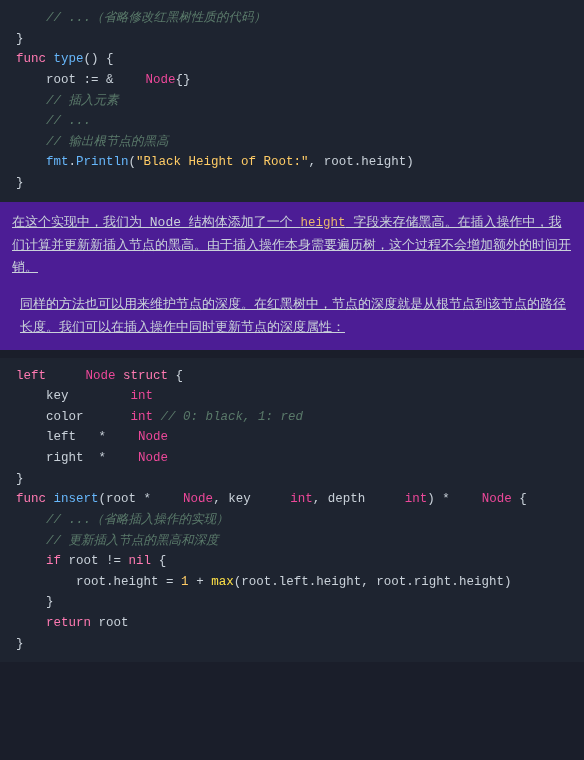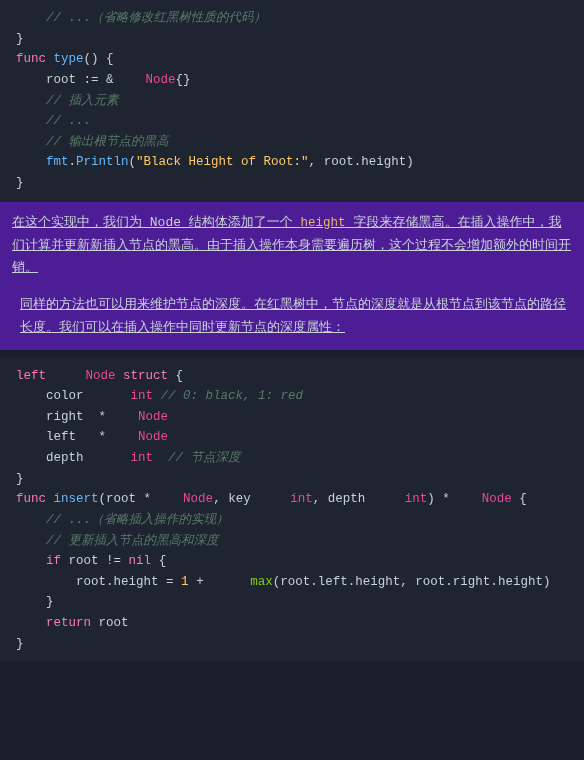--- a/index.html
+++ b/index.html
@@ -34,21 +34,21 @@
     
     .kw { color: #ff7ab2; } 
     .fn { color: #67b7fb; } 
     .type { color: #ec4899; padding-left: 32px; } 
     .str { color: #fc6; } 
     .cmt { color: #5a7a6a; font-style: italic; } 
     .var { color: #c9d1d9; } 
     .num { color: #fc6; }
     .op { color: #c9d1d9; }
     .field { color: #c9d1d9; }
-    .builtin { color: #84cc16; margin-left: 39px; }
+    .builtin { color: #fde047; }
 
     .code-line {
       display: block;
       white-space: pre;
     }
 
     .prose .inline-code {
       color: #e8b86d;
       font-family: 'Courier New', Courier, monospace;
       font-size: 12.5px;
@@ -75,24 +75,24 @@
 <div class="prose">
   <span>在这个实现中，我们为 Node 结构体添加了一个 <span class="inline-code">height</span> 字段来存储黑高。在插入操作中，我们计算并更新新插入节点的黑高。由于插入操作本身需要遍历树，这个过程不会增加额外的时间开销。</span>
 </div>
 
 <div class="prose" style="padding-top:4px;padding-left:20px;">
   <span>同样的方法也可以用来维护节点的深度。在红黑树中，节点的深度就是从根节点到该节点的路径长度。我们可以在插入操作中同时更新节点的深度属性：</span>
 </div>
 
 <div class="code-block" style="margin-top:8px;">
   <span class="code-line"><span class="kw">left</span> <span class="type">Node</span> <span class="kw">struct</span> <span class="op">{</span></span>
+  <span class="code-line">    <span class="field">key</span>    <span class="type">int</span></span>
   <span class="code-line">    <span class="field">color</span>  <span class="type">int</span> <span class="cmt">// 0: black, 1: red</span></span>
+  <span class="code-line">    <span class="field">left</span>   <span class="op">*</span><span class="type">Node</span></span>
   <span class="code-line">    <span class="field">right</span>  <span class="op">*</span><span class="type">Node</span></span>
-  <span class="code-line">    <span class="field">left</span>   <span class="op">*</span><span class="type">Node</span></span>
-  <span class="code-line">    <span class="field">depth</span>  <span class="type">int</span>  <span class="cmt">// 节点深度</span></span>
   <span class="code-line"><span class="op">}</span></span>
   <span class="code-line"></span>
   <span class="code-line"><span class="kw">func</span> <span class="fn">insert</span><span class="op">(</span><span class="var">root</span> <span class="op">*</span><span class="type">Node</span><span class="op">,</span> <span class="var">key</span> <span class="type">int</span><span class="op">,</span> <span class="var">depth</span> <span class="type">int</span><span class="op">)</span> <span class="op">*</span><span class="type">Node</span> <span class="op">{</span></span>
   <span class="code-line"><span class="cmt">    // ...（省略插入操作的实现）</span></span>
   <span class="code-line"></span>
   <span class="code-line"><span class="cmt">    // 更新插入节点的黑高和深度</span></span>
   <span class="code-line">    <span class="kw">if</span> <span class="var">root</span> <span class="op">!=</span> <span class="kw">nil</span> <span class="op">{</span></span>
   <span class="code-line">        <span class="var">root</span><span class="op">.</span><span class="field">height</span> <span class="op">=</span> <span class="num">1</span> <span class="op">+</span> <span class="builtin">max</span><span class="op">(</span><span class="var">root</span><span class="op">.</span><span class="field">left</span><span class="op">.</span><span class="field">height</span><span class="op">,</span> <span class="var">root</span><span class="op">.</span><span class="field">right</span><span class="op">.</span><span class="field">height</span><span class="op">)</span></span>
   <span class="code-line">    <span class="op">}</span></span>
   <span class="code-line"></span>

